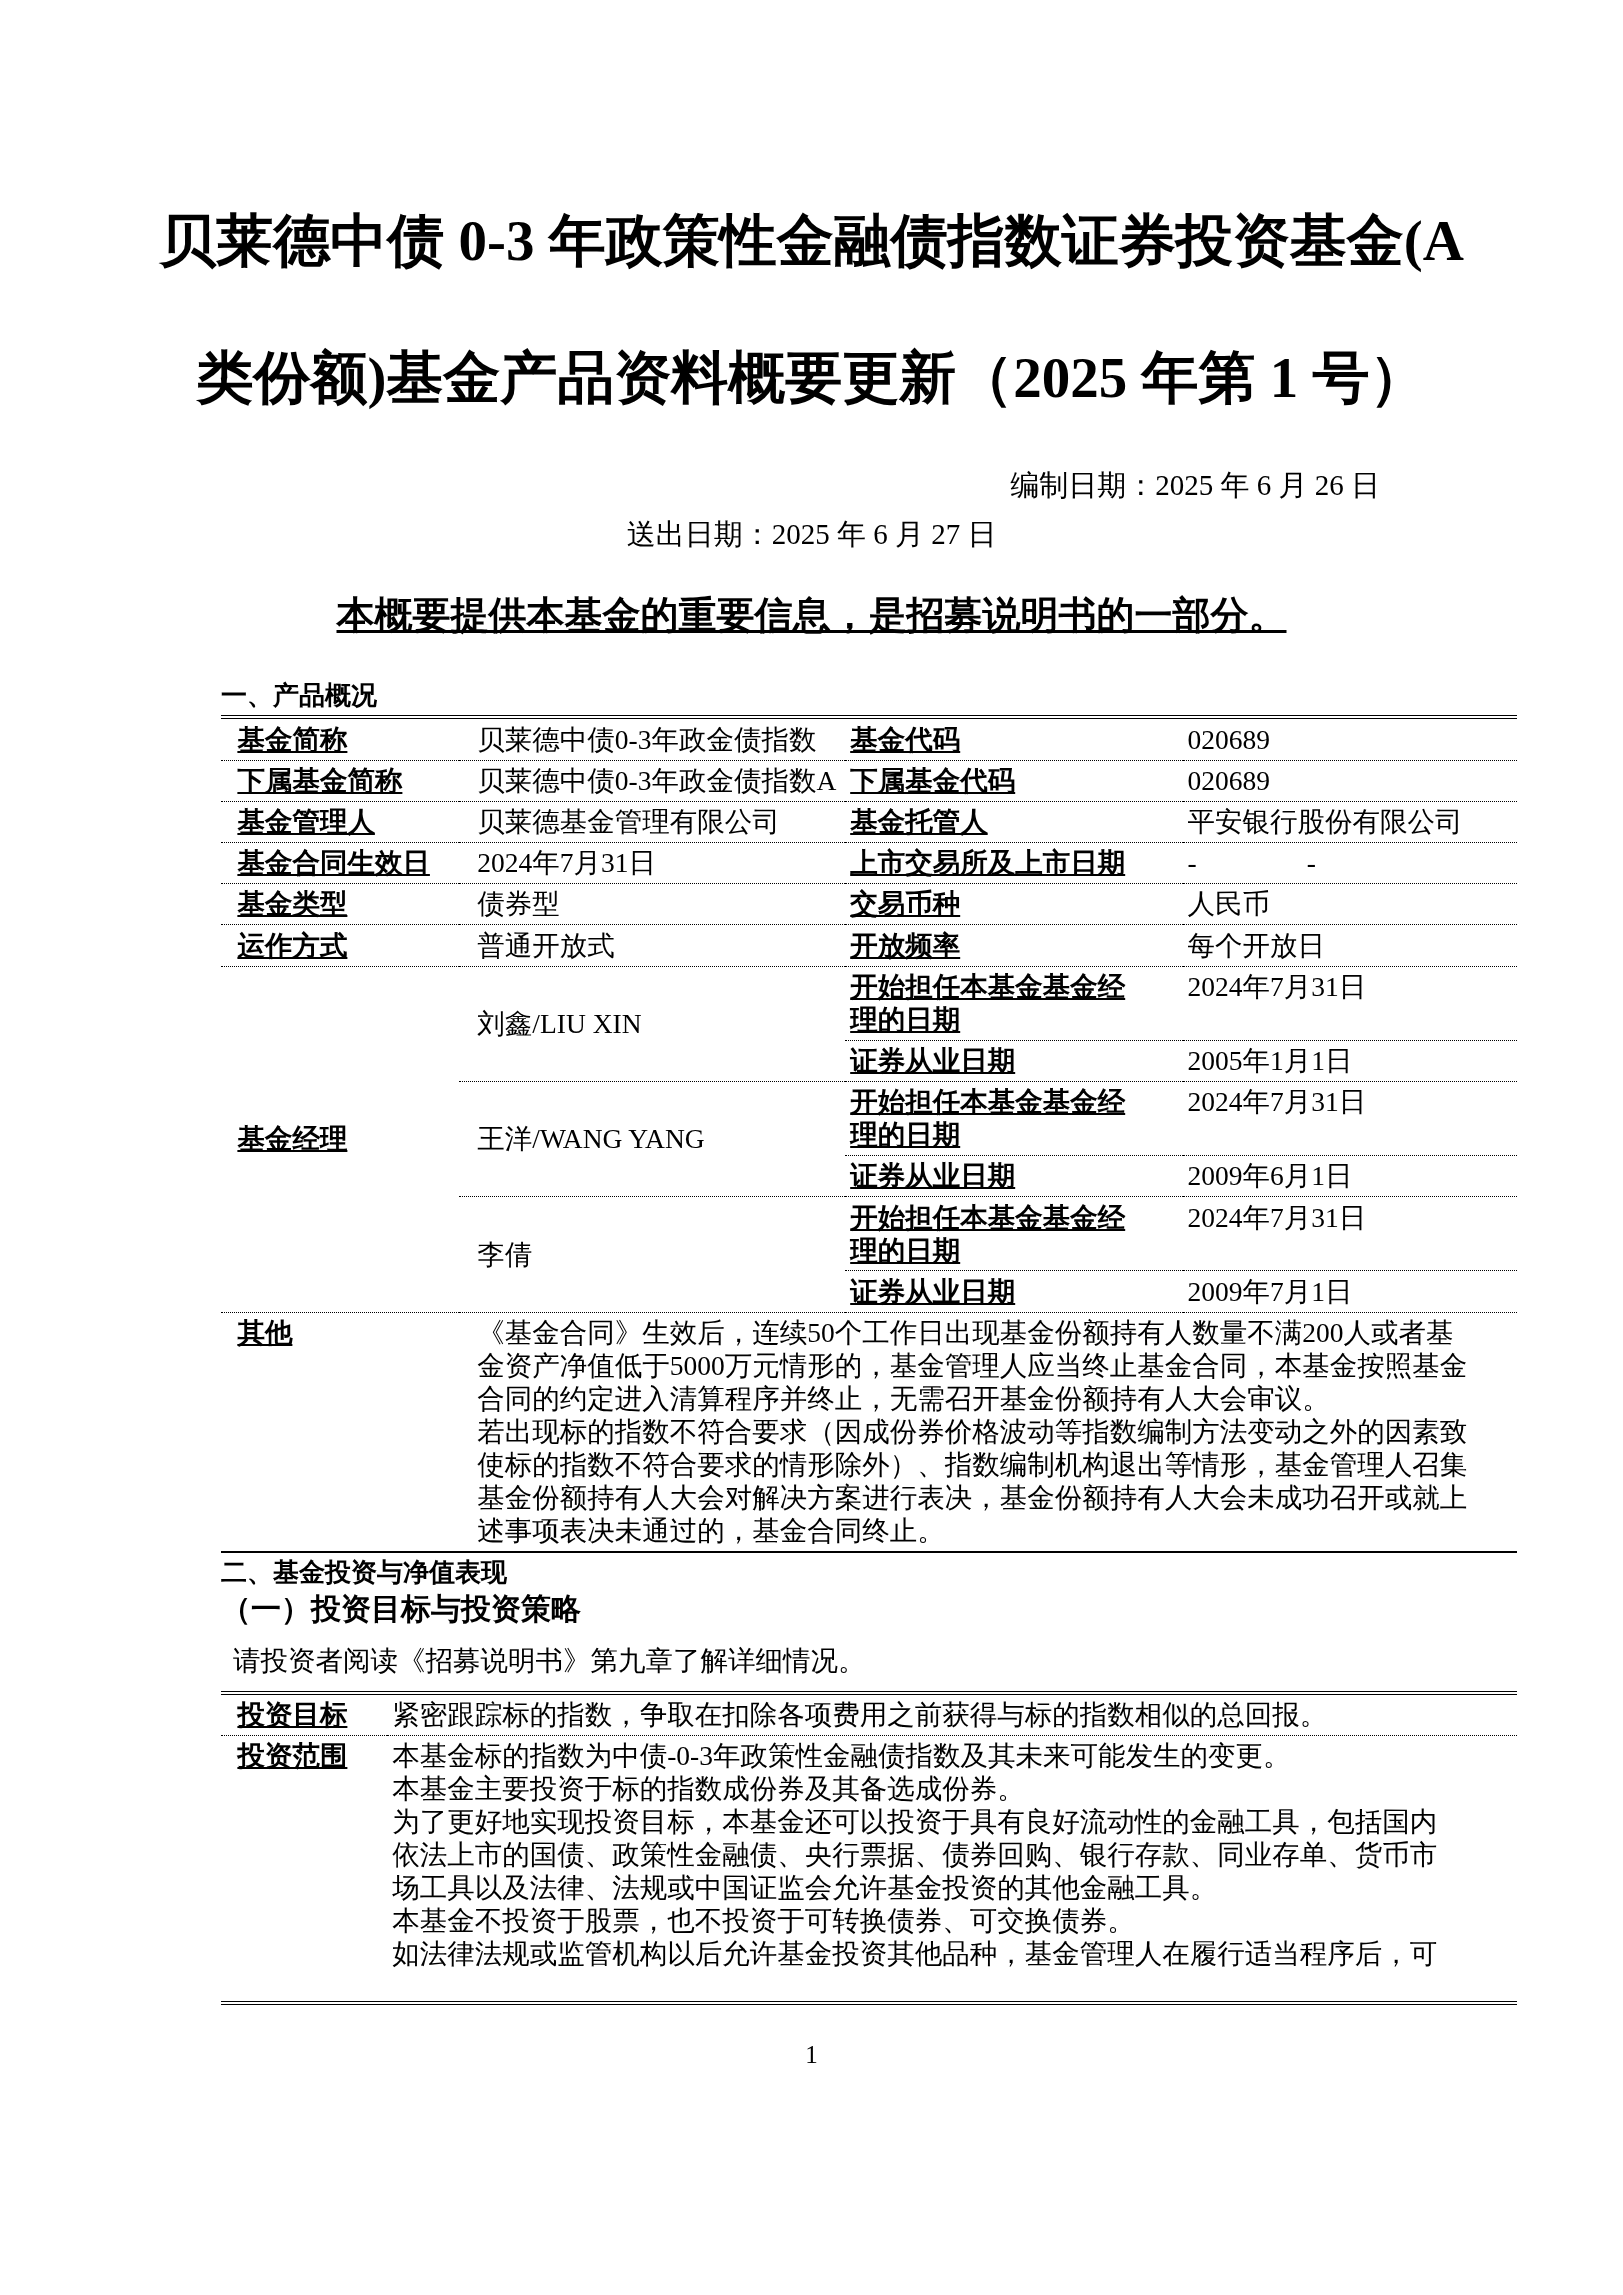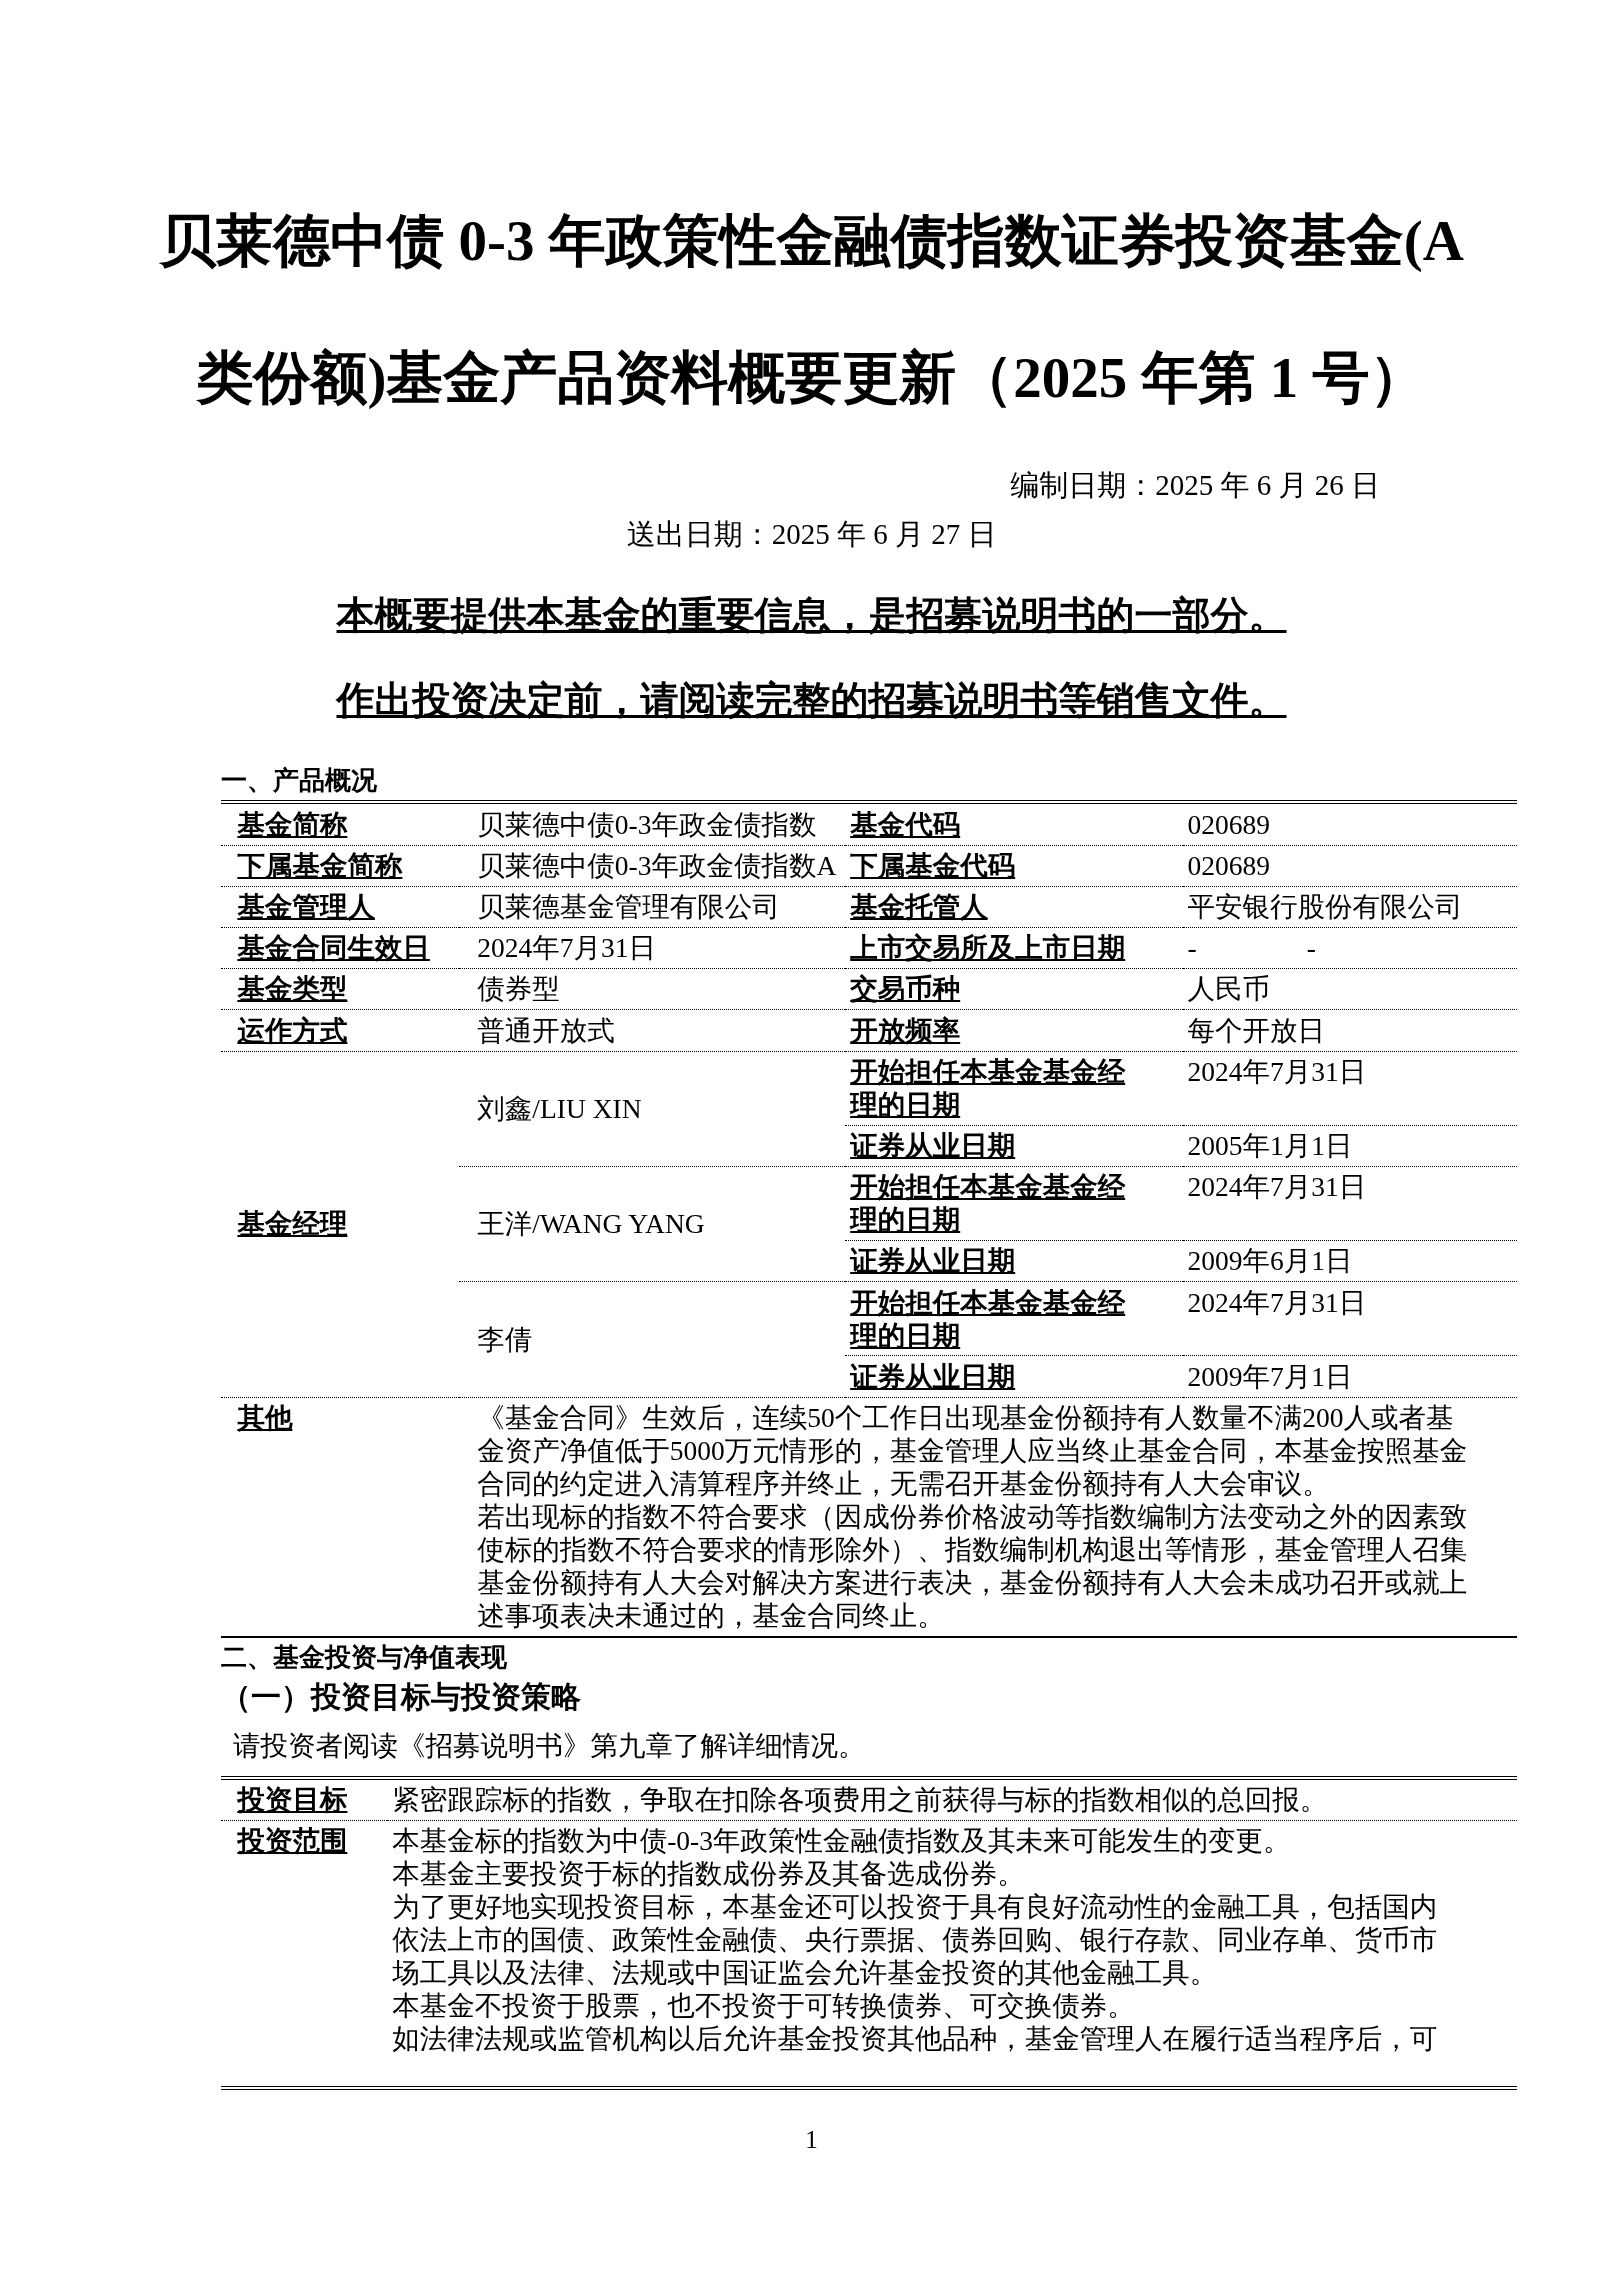--- a/index.html
+++ b/index.html
@@ -56,21 +56,21 @@
     font-weight: bold;
   }
   h3.sec {
     margin: 0;
     font-size: 30px;
     line-height: 39px;
     font-weight: bold;
   }
   .sec1-heading { margin-top: 10.5px; }
   .sec2-heading { margin-top: 26px; }
-  .sec2-sub { margin-top: 3.3px; }
+  .sec2-sub { margin-top: 3.3px; font-family: Liberation Mono, monospace; }
   .sec2-note {
     margin: 12px;
     font-size: 27.5px;
     line-height: 36px;
   }
   table.doc-table {
     border-collapse: collapse;
     table-layout: fixed;
     width: 1296px;
     border-top: 4.6px double #000;
@@ -118,21 +118,20 @@
 
 <div>
 
   <h1 class="page-title">贝莱德中债 0-3 年政策性金融债指数证券投资基金(A
 类份额)基金产品资料概要更新（2025 年第 1 号）</h1>
 
   <div class="prep-date">编制日期：2025 年 6 月 26 日</div>
   <div class="send-date">送出日期：2025 年 6 月 27 日</div>
 
   <p class="notice notice-1">本概要提供本基金的重要信息，是招募说明书的一部分。</p>
-  <p class="notice notice-2">作出投资决定前，请阅读完整的招募说明书等销售文件。</p>
 
   <div class="content">
 
     <h2 class="sec sec1-heading">一、产品概况</h2>
 
     <table class="doc-table t1">
       <colgroup>
           <col class="w1">
           <col class="w2">
           <col class="w3">

